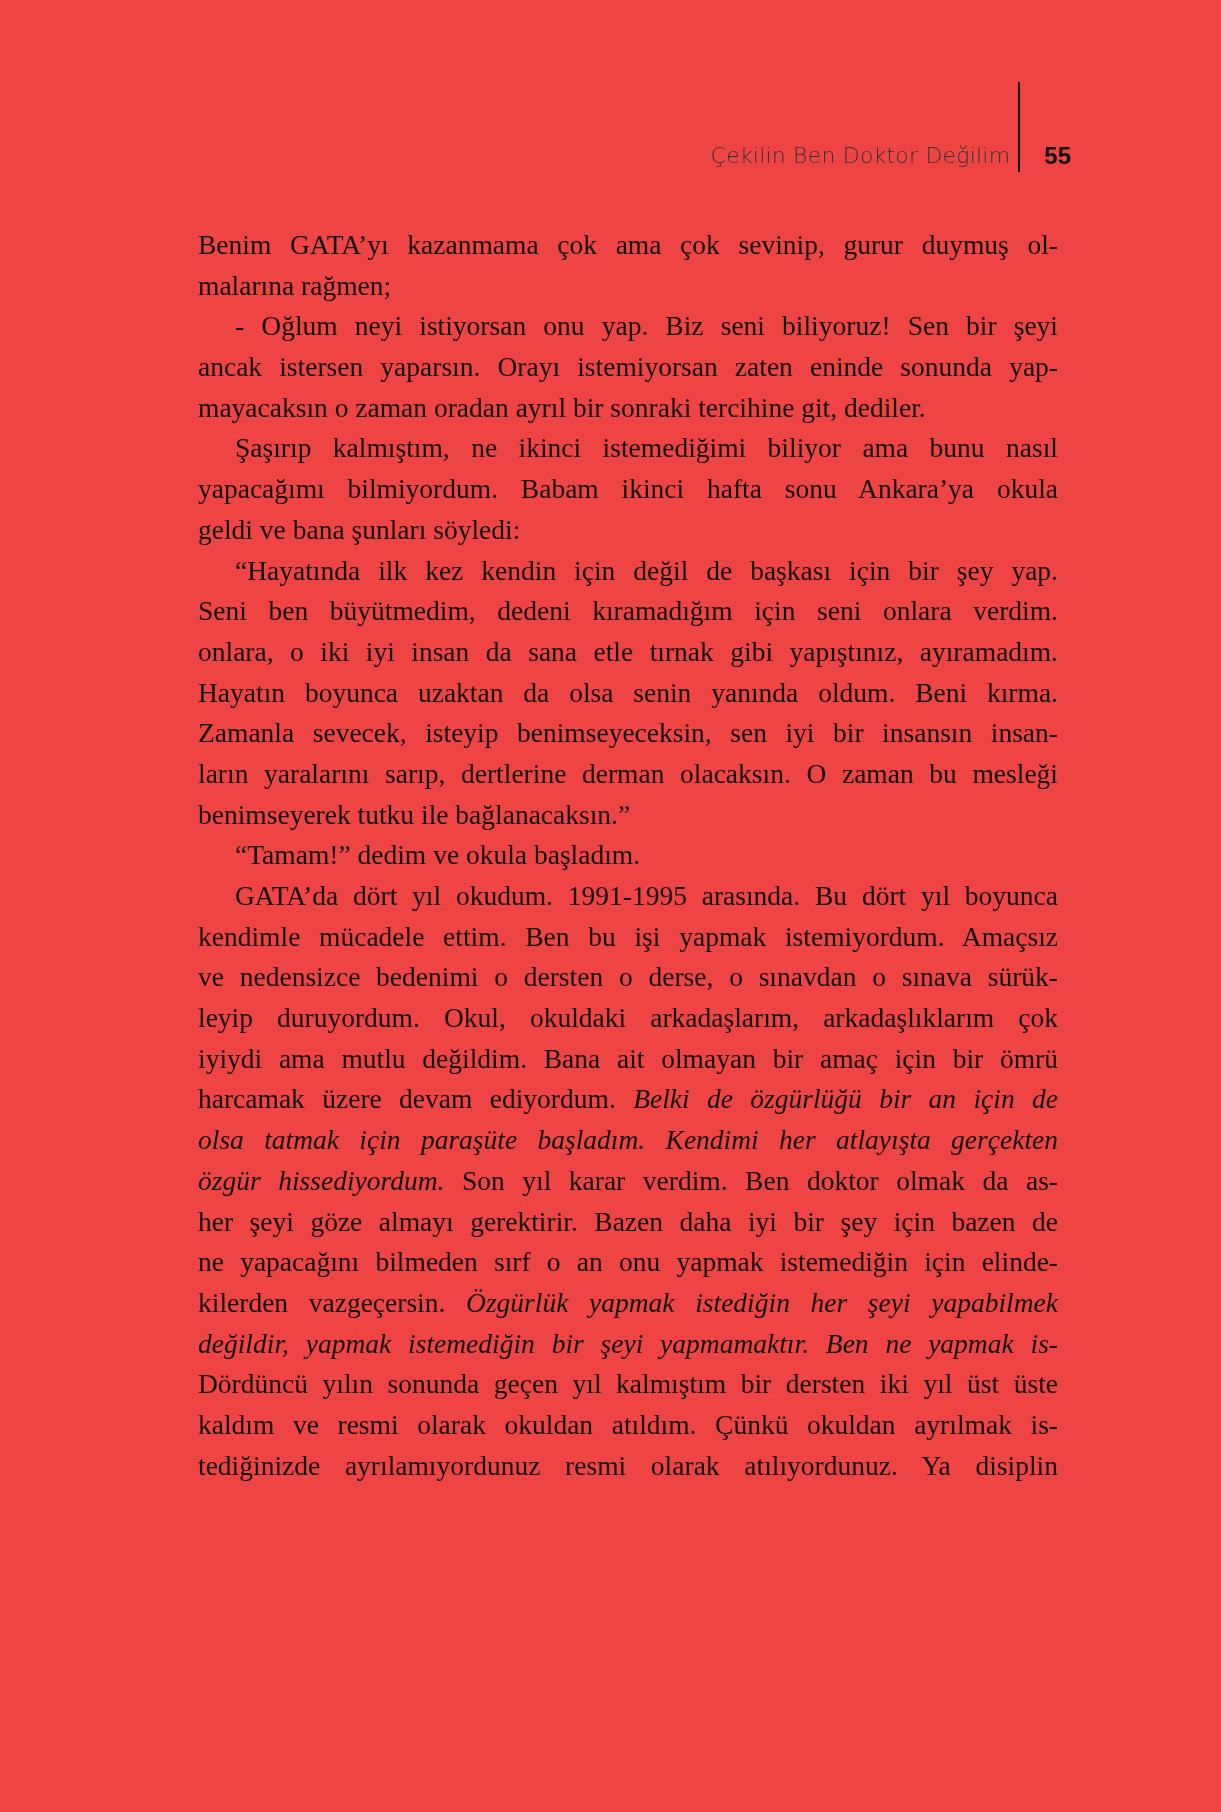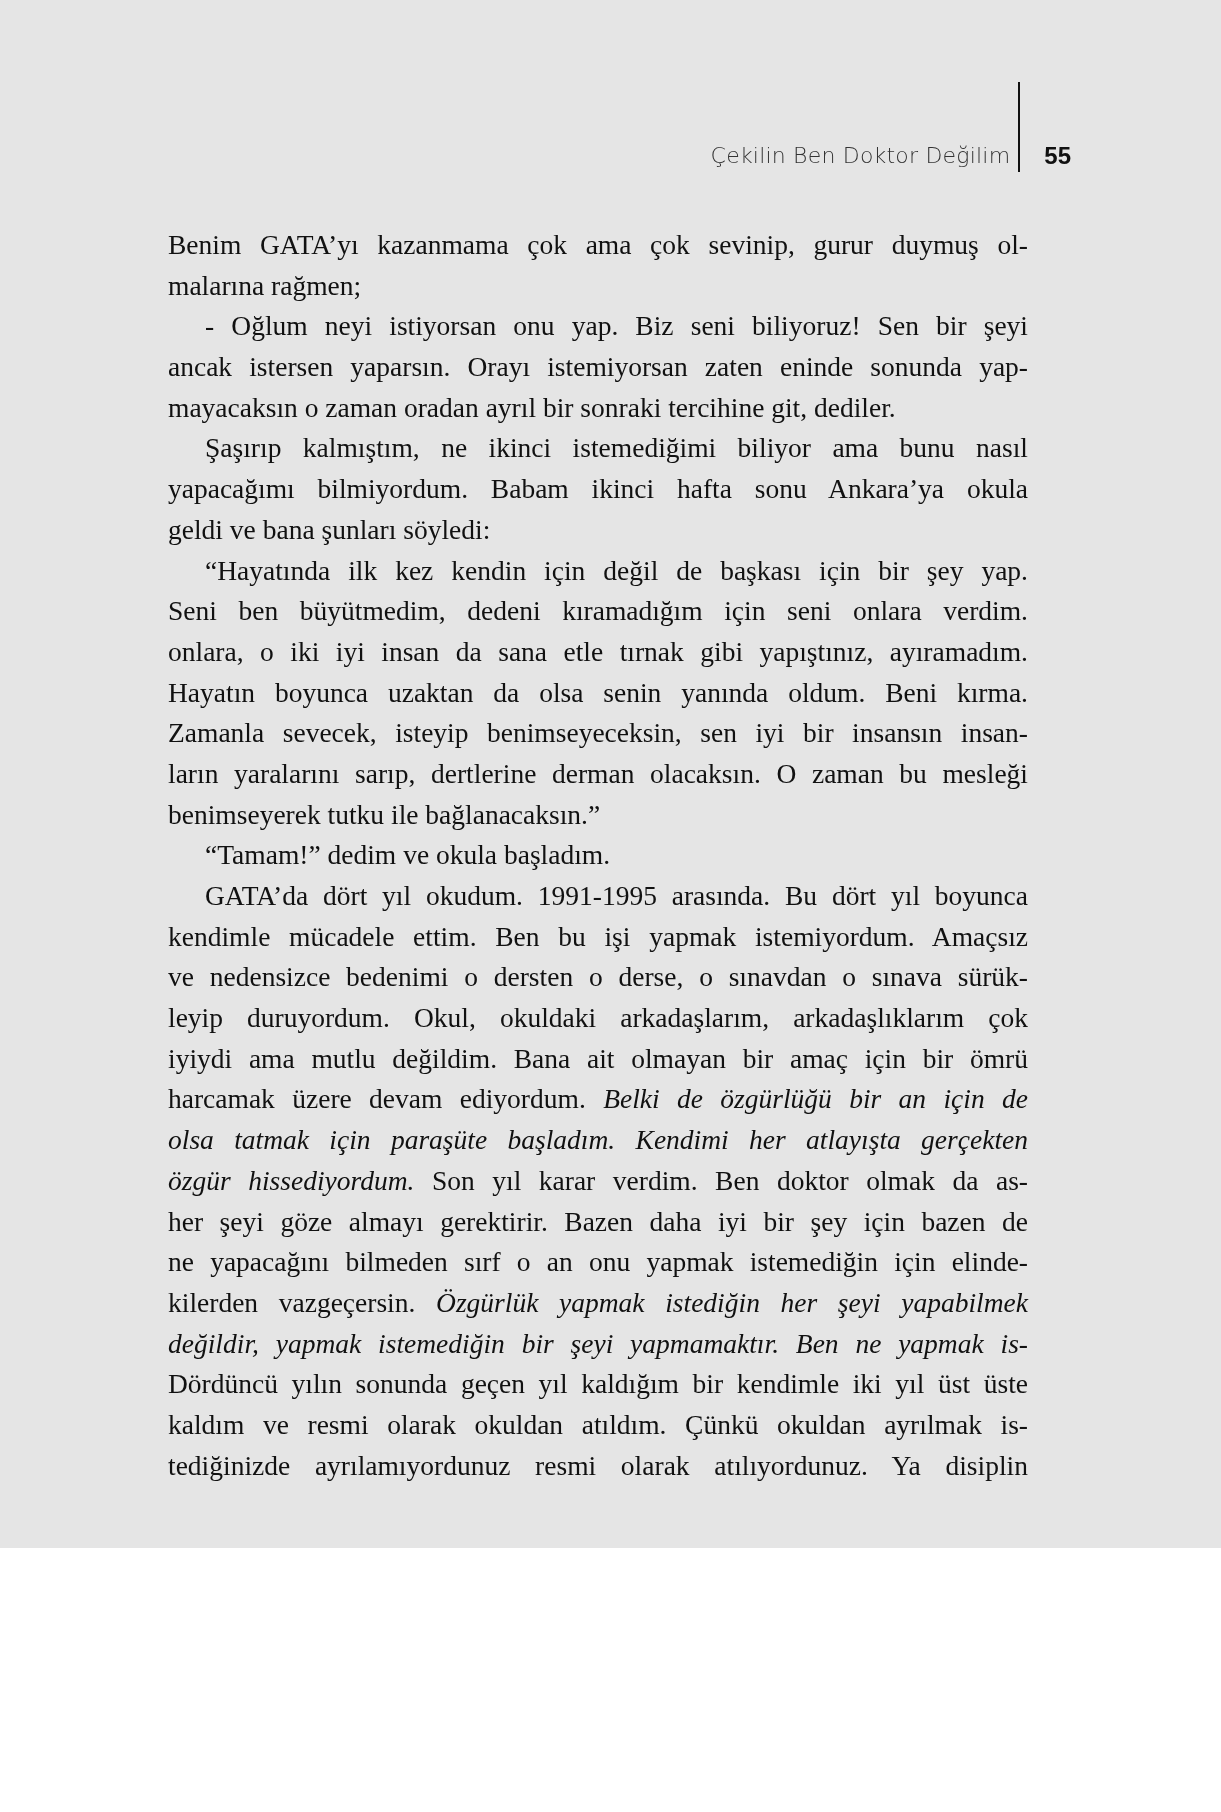--- a/index.html
+++ b/index.html
@@ -1,33 +1,33 @@
 <!DOCTYPE html>
 <html><head>
 <meta charset="utf-8">
 <style>
   html, body { margin: 0; padding: 0; background: #ffffff; }
   body { width: 1221px; height: 1812px; position: relative; overflow: hidden; }
-  .page { position: absolute; left: 0; top: 0; width: 1221px; height: 1548px; background: #e5e5e5; }
+  .page { position: absolute; left: 0; top: 0; width: 1221px; height: 1812px; background: #ef4444; }
   .header {
     position: absolute; top: 82px; right: 150px; height: 90px;
     display: flex; align-items: flex-end;
   }
   .running-title {
     font-family: "DejaVu Sans", sans-serif; font-weight: 300;
     font-size: 22px; color: #333; letter-spacing: 0.2px;
     padding-bottom: 4px; margin-right: 8px;
   }
   .header-rule { width: 2px; height: 90px; background: #111; }
   .page-number {
     font-family: "Liberation Sans", sans-serif; font-weight: bold;
     font-size: 24px; color: #111; margin-left: 24px; padding-bottom: 2px;
   }
   .body-text {
-    position: absolute; left: 168px; top: 225px; width: 860px;
+    position: absolute; left: 198px; top: 225px; width: 860px;
     font-family: "Liberation Serif", serif; font-size: 27.5px; color: #111;
   }
   .line {
     height: 40.7px; line-height: 40.7px; white-space: nowrap;
     text-align: justify; text-align-last: justify;
   }
   .line.last { text-align-last: left; }
   .line.indent { padding-left: 37px; }
   .it { font-style: italic; }
 </style>
@@ -62,17 +62,17 @@
       <div class="line"><span>ve nedensizce bedenimi o dersten o derse, o sınavdan o sınava sürük-</span></div>
       <div class="line"><span>leyip duruyordum. Okul, okuldaki arkadaşlarım, arkadaşlıklarım çok</span></div>
       <div class="line"><span>iyiydi ama mutlu değildim. Bana ait olmayan bir amaç için bir ömrü</span></div>
       <div class="line"><span>harcamak üzere devam ediyordum. </span><span class="it">Belki de özgürlüğü bir an için de</span></div>
       <div class="line"><span class="it">olsa tatmak için paraşüte başladım. Kendimi her atlayışta gerçekten</span></div>
       <div class="line"><span class="it">özgür hissediyordum.</span><span> Son yıl karar verdim. Ben doktor olmak da as-</span></div>
       <div class="line"><span>her şeyi göze almayı gerektirir. Bazen daha iyi bir şey için bazen de</span></div>
       <div class="line"><span>ne yapacağını bilmeden sırf o an onu yapmak istemediğin için elinde-</span></div>
       <div class="line"><span>kilerden vazgeçersin. </span><span class="it">Özgürlük yapmak istediğin her şeyi yapabilmek</span></div>
       <div class="line"><span class="it">değildir, yapmak istemediğin bir şeyi yapmamaktır. Ben ne yapmak is-</span></div>
-      <div class="line"><span>Dördüncü yılın sonunda geçen yıl kaldığım bir kendimle iki yıl üst üste</span></div>
+      <div class="line"><span>Dördüncü yılın sonunda geçen yıl kalmıştım bir dersten iki yıl üst üste</span></div>
       <div class="line"><span>kaldım ve resmi olarak okuldan atıldım. Çünkü okuldan ayrılmak is-</span></div>
       <div class="line"><span>tediğinizde ayrılamıyordunuz resmi olarak atılıyordunuz. Ya disiplin</span></div>
     </div>
 </div>
 
 </body></html>

